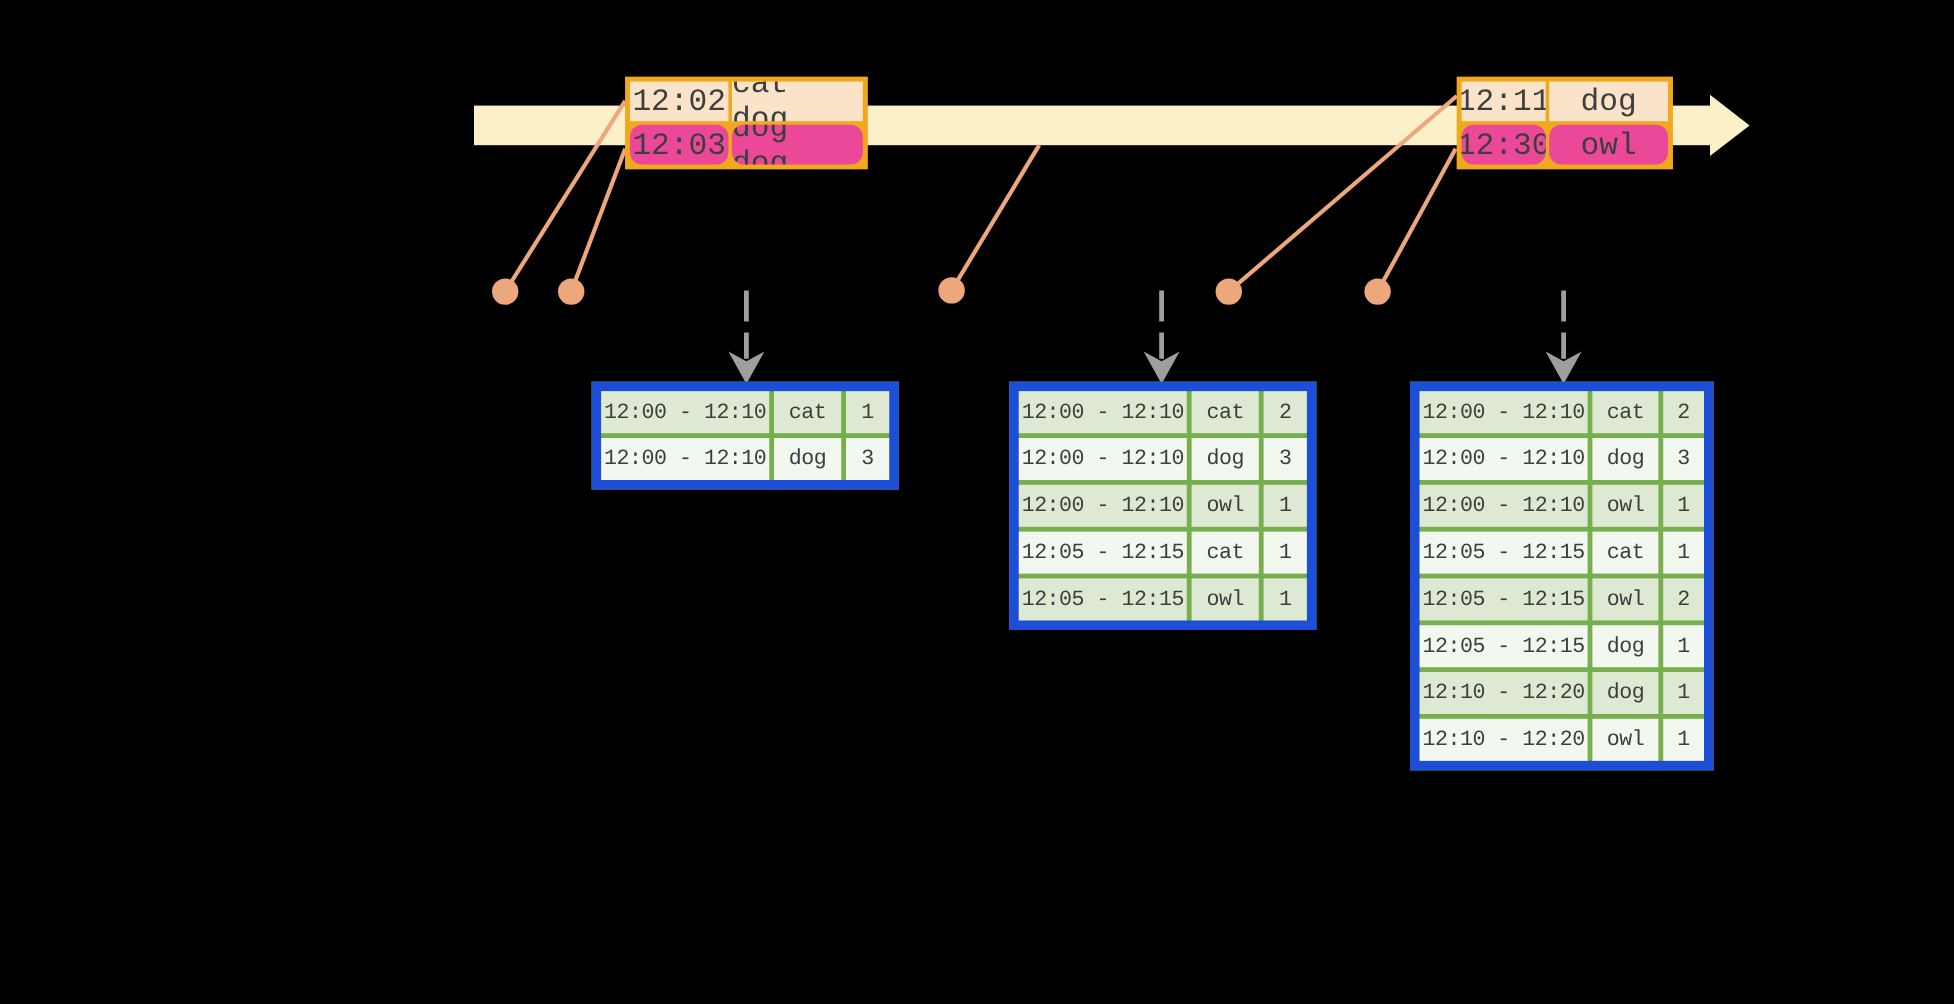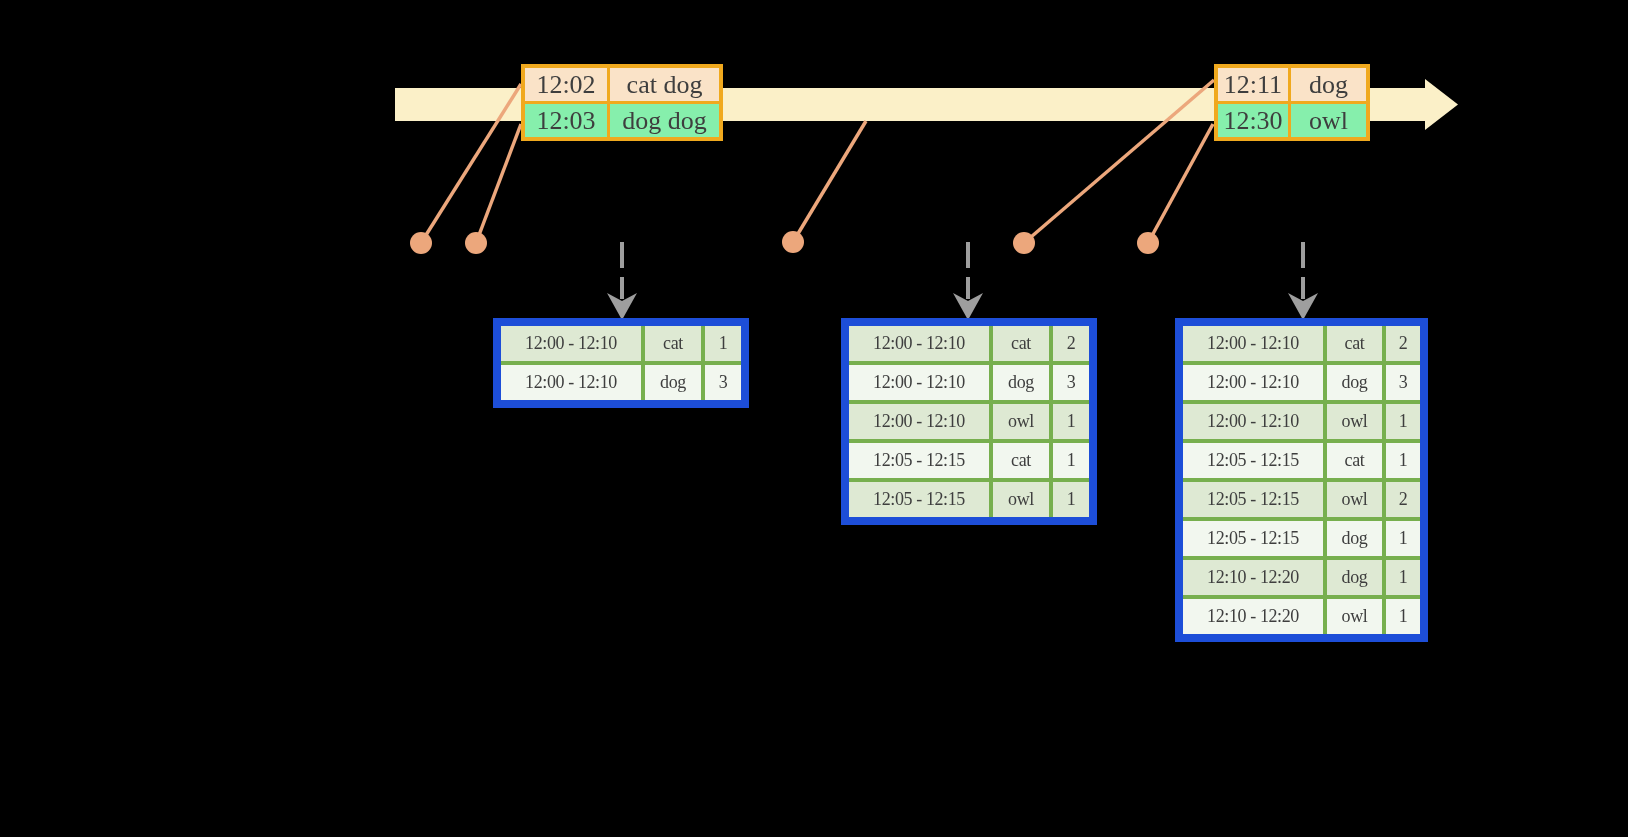--- a/index.html
+++ b/index.html
@@ -1,45 +1,45 @@
 <!DOCTYPE html>
 <html><head>
 <meta charset="utf-8">
 <style>
   html,body{margin:0;padding:0;background:#000;}
   #canvas{
     position:relative;width:1628px;height:837px;background:#000000;
-    overflow:hidden;font-family:Liberation Serif, serif;
+    overflow:hidden;font-family:Liberation Mono, monospace;
   }
   #gfx{position:absolute;left:0;top:0;width:1628px;height:837px;}
 
   
   .etable{
     position:absolute;display:grid;gap:3px;box-sizing:border-box;
     border:4px solid #F0A91E;background:#F0A91E;
     grid-auto-rows:33px;font-size:26px;
   }
   #et1{left:521px;top:64px;width:202px;grid-template-columns:82px 1fr;}
   #et2{left:866px;top:83px;width:202px;grid-template-columns:80px 1fr;grid-auto-rows:32px;}
-  #et3{left:1214px;top:64px;width:156px;grid-template-columns:70px 1fr;}
+  #et3{left:1214px;top:64px;width:180px;grid-template-columns:70px 1fr;}
 
   
   .gtable{
     position:absolute;display:grid;gap:4px;box-sizing:border-box;
     border:8px solid #1d4ed8;background:#77AF4E;
     grid-template-columns:140px 56px 1fr;grid-auto-rows:35px;
     font-size:18px;letter-spacing:-0.4px;
   }
   #gt1{left:493px;top:318px;width:256px;}
   #gt2{left:841px;top:318px;width:256px;}
   #gt3{left:1175px;top:318px;width:253px;grid-template-columns:140px 55px 1fr;}
 
   .cell{display:flex;align-items:center;justify-content:center;color:#3E3E3E;overflow:hidden;}
   .ed{background:#FAE3C8;}   
-  .el{background:#86efac;}   
+  .el{background:#ec4899;border-radius:10px;}   
   .d{background:#DEE9D3;}    
   .l{background:#F2F7EF;}    
 </style>
 </head>
 <body>
 
 <div id="canvas">
 
   <svg id="gfx" viewBox="0 0 1628 837">
 

